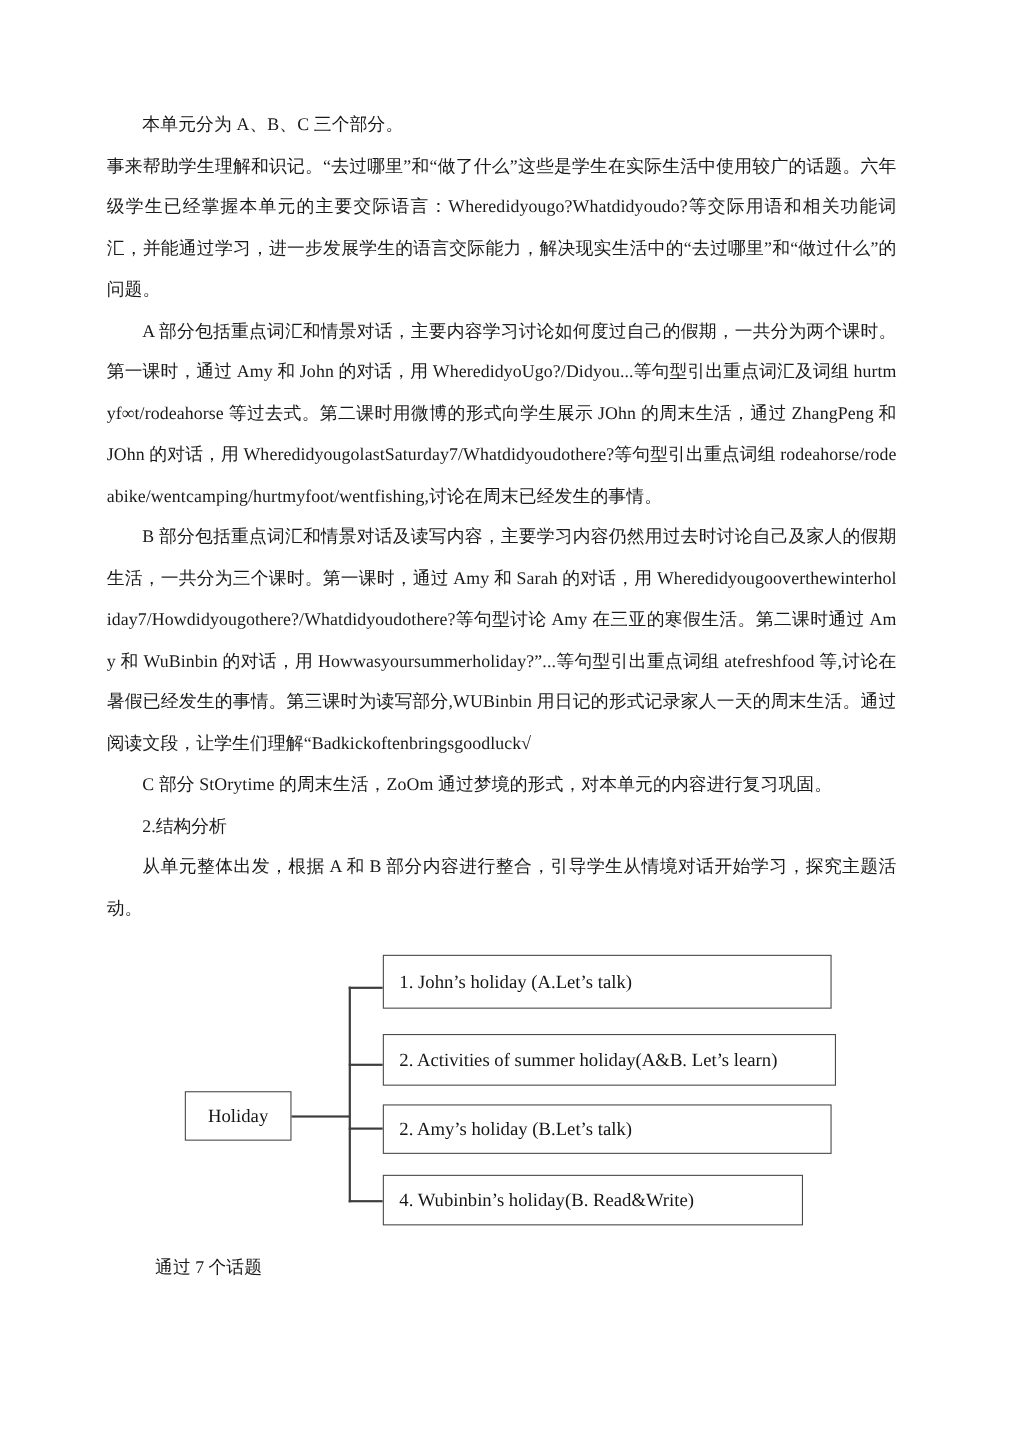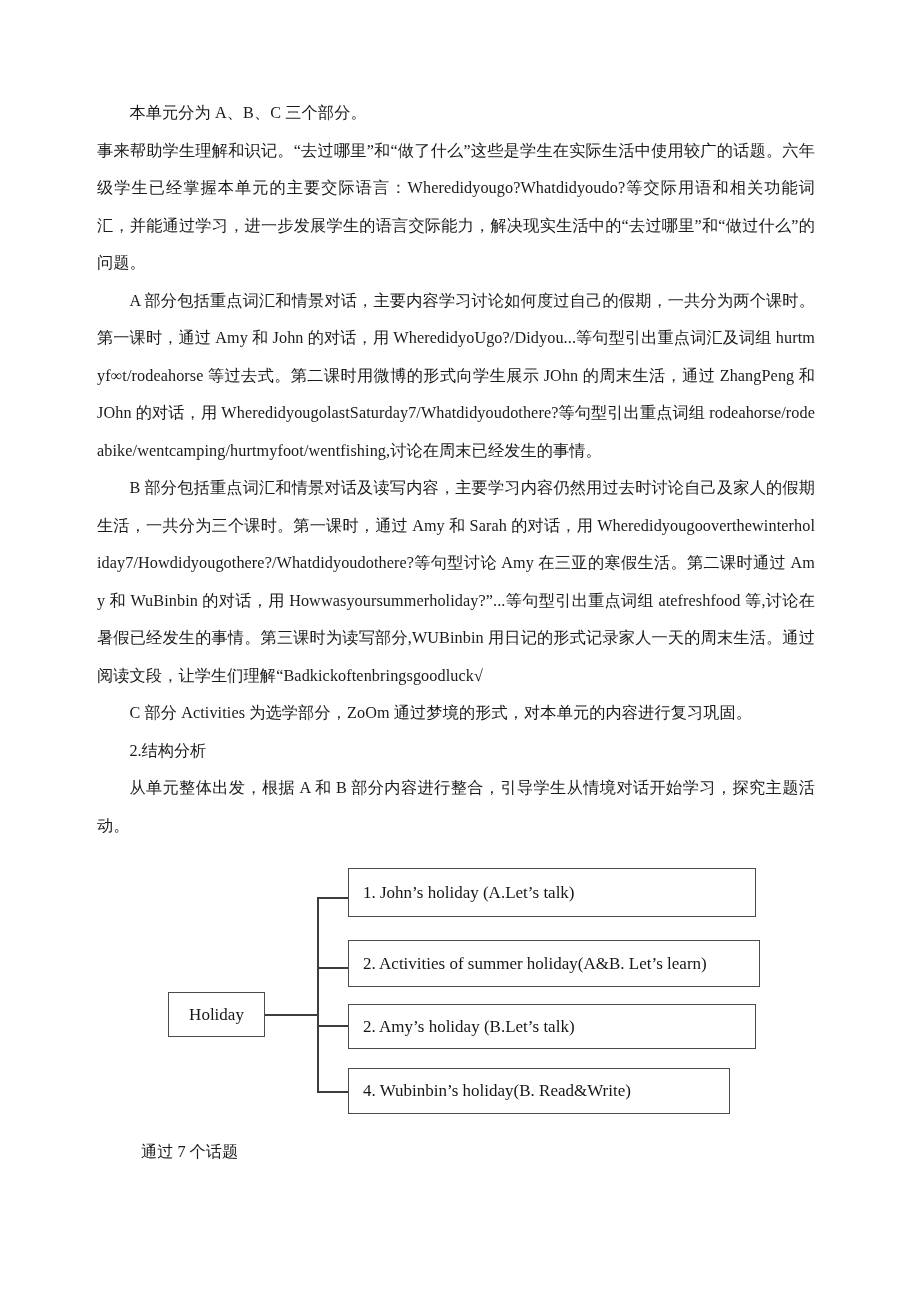--- a/index.html
+++ b/index.html
@@ -99,21 +99,21 @@
 <div class="page">
 
   <p class="para indent nojustify">本单元分为 A、B、C 三个部分。</p>
 
   <p class="para">事来帮助学生理解和识记。“去过哪里”和“做了什么”这些是学生在实际生活中使用较广的话题。六年级学生已经掌握本单元的主要交际语言：Wheredidyougo?Whatdidyoudo?等交际用语和相关功能词汇，并能通过学习，进一步发展学生的语言交际能力，解决现实生活中的“去过哪里”和“做过什么”的问题。</p>
 
   <p class="para indent">A 部分包括重点词汇和情景对话，主要内容学习讨论如何度过自己的假期，一共分为两个课时。第一课时，通过 Amy 和 John 的对话，用 WheredidyoUgo?/Didyou...等句型引出重点词汇及词组 hurtmyf∞t/rodeahorse 等过去式。第二课时用微博的形式向学生展示 JOhn 的周末生活，通过 ZhangPeng 和 JOhn 的对话，用 WheredidyougolastSaturday7/Whatdidyoudothere?等句型引出重点词组 rodeahorse/rodeabike/wentcamping/hurtmyfoot/wentfishing,讨论在周末已经发生的事情。</p>
 
   <p class="para indent">B 部分包括重点词汇和情景对话及读写内容，主要学习内容仍然用过去时讨论自己及家人的假期生活，一共分为三个课时。第一课时，通过 Amy 和 Sarah 的对话，用 Wheredidyougooverthewinterholiday7/Howdidyougothere?/Whatdidyoudothere?等句型讨论 Amy 在三亚的寒假生活。第二课时通过 Amy 和 WuBinbin 的对话，用 Howwasyoursummerholiday?”...等句型引出重点词组 atefreshfood 等,讨论在暑假已经发生的事情。第三课时为读写部分,WUBinbin 用日记的形式记录家人一天的周末生活。通过阅读文段，让学生们理解“Badkickoftenbringsgoodluck√</p>
 
-  <p class="para indent nojustify">C 部分 Activities 为选学部分，ZoOm 通过梦境的形式，对本单元的内容进行复习巩固。</p>
+  <p class="para indent nojustify">C 部分 StOrytime 的周末生活，ZoOm 通过梦境的形式，对本单元的内容进行复习巩固。</p>
 
   <p class="label">2.结构分析</p>
 
   <p class="para indent">从单元整体出发，根据 A 和 B 部分内容进行整合，引导学生从情境对话开始学习，探究主题活动。</p>
 
   <div class="diagram">
 
     <div class="node root" style="left:71px; top:135px; width:97px; height:45px;">
       <span>Holiday</span>
     </div>

